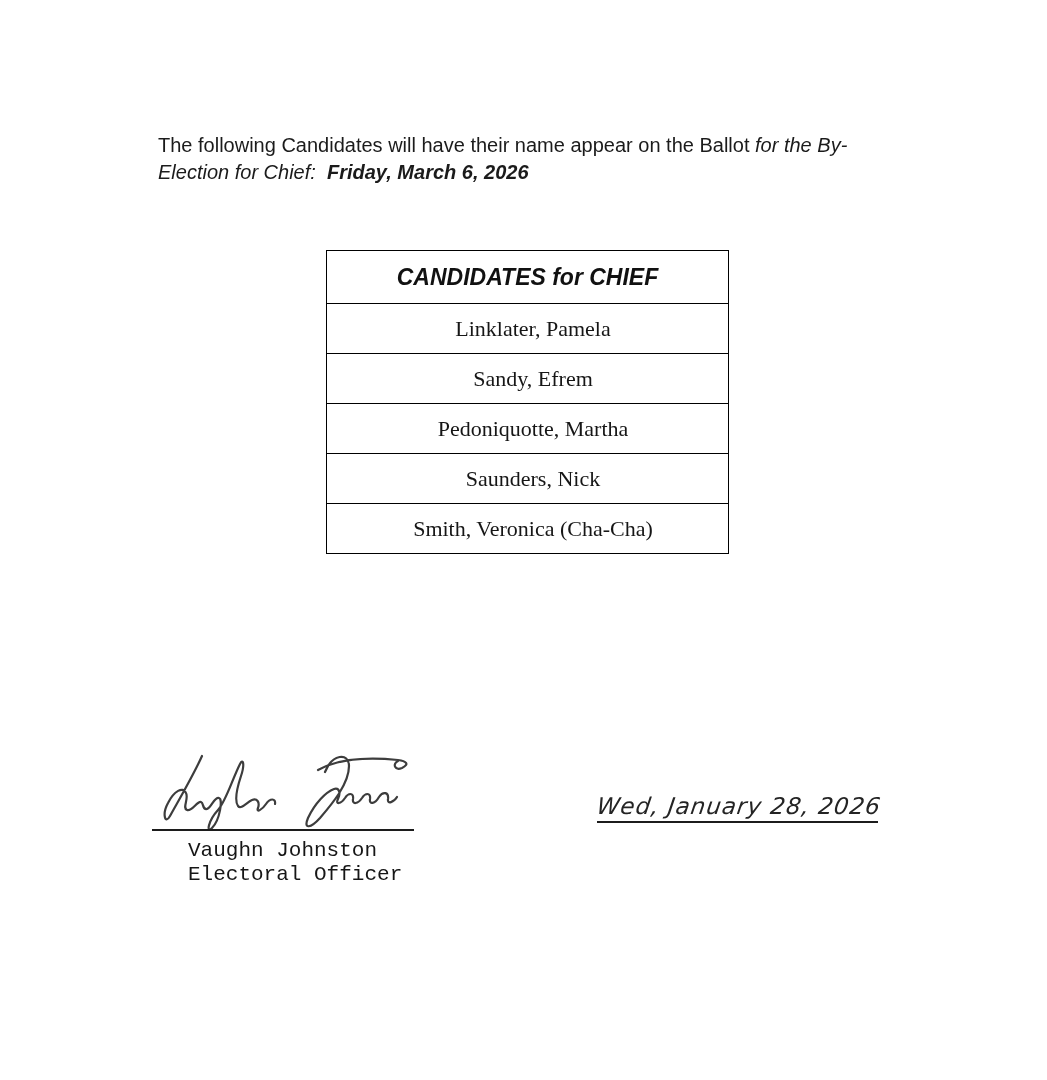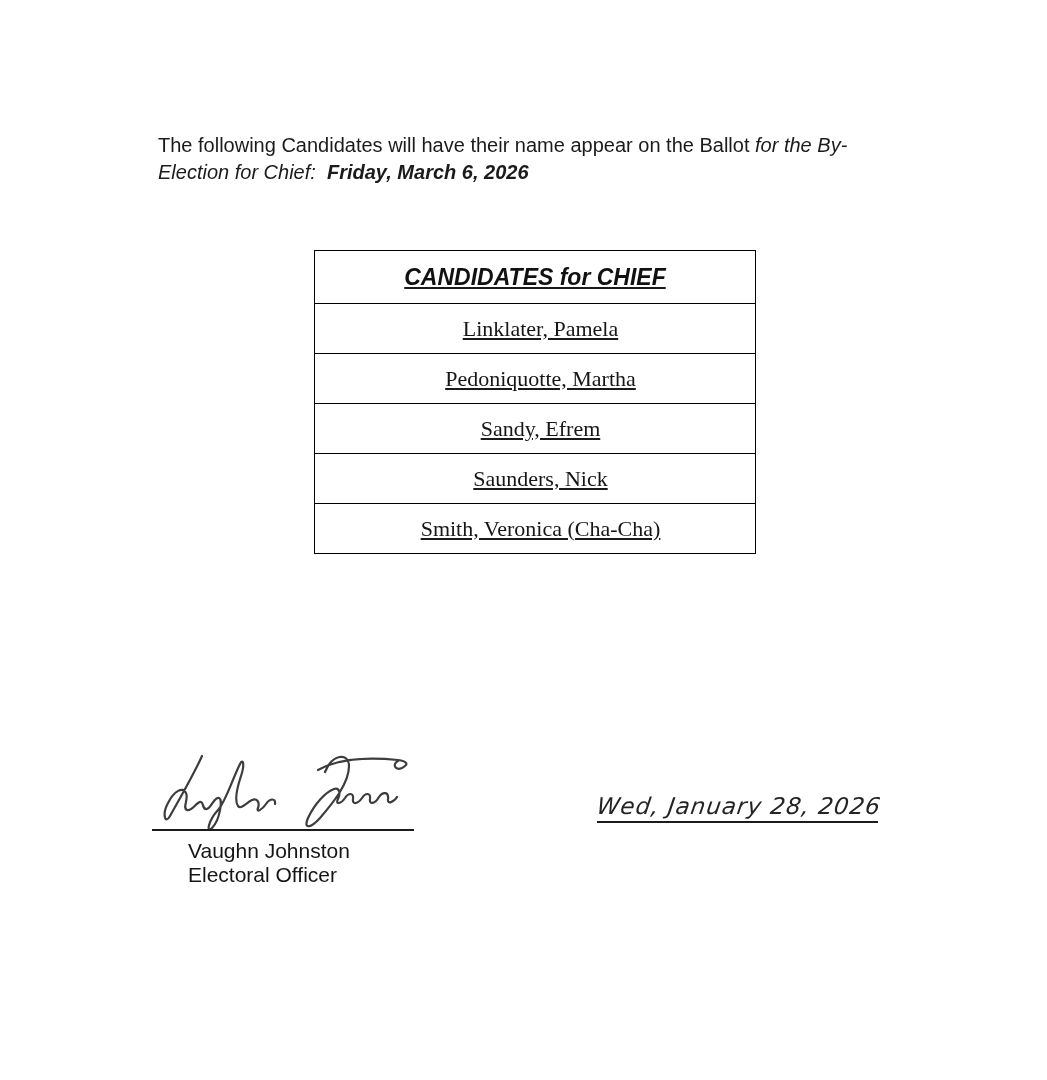--- a/index.html
+++ b/index.html
@@ -39,26 +39,25 @@
     font-size: 20px;
     line-height: 27px;
     color: #1b1b1b;
     white-space: pre-wrap;
   }
   .intro .it { font-style: italic; }
   .intro .bi { font-style: italic; font-weight: bold; }
 
   table.candidates {
     position: absolute;
-    left: 314px;
+    left: 326px;
     top: 250px;
-    width: 442px;
+    width: 403px;
     border-collapse: collapse;
     table-layout: fixed;
-    text-decoration: underline;
   }
   table.candidates th,
   table.candidates td {
     border: 1px solid #000000;
   }
   table.candidates th {
     height: 50px;
     font-family: "Liberation Sans", sans-serif;
     font-style: italic;
     font-weight: bold;
@@ -90,21 +89,21 @@
     left: 152px;
     top: 829px;
     width: 262px;
     height: 2px;
     background: #1c1c1c;
   }
   .signer {
     position: absolute;
     left: 188px;
     top: 839px;
-    font-family: Liberation Sans, sans-serif;
+    font-family: Liberation Mono, monospace;
     font-size: 21px;
     line-height: 24px;
     color: #161616;
   }
   .date-line {
     position: absolute;
     left: 597px;
     top: 793px;
     width: 281px;
     border-bottom: 2px solid #1c1c1c;
@@ -134,24 +133,24 @@
     <thead>
       <tr>
         <th>CANDIDATES for CHIEF</th>
       </tr>
     </thead>
     <tbody>
       <tr>
           <td>Linklater, Pamela</td>
         </tr>
       <tr>
-          <td>Pedoniquotte, Martha</td>
+          <td>Sandy, Efrem</td>
         </tr>
       <tr>
-          <td>Sandy, Efrem</td>
+          <td>Pedoniquotte, Martha</td>
         </tr>
       <tr>
           <td>Saunders, Nick</td>
         </tr>
       <tr>
           <td>Smith, Veronica (Cha-Cha)</td>
         </tr>
     </tbody>
   </table>
 

